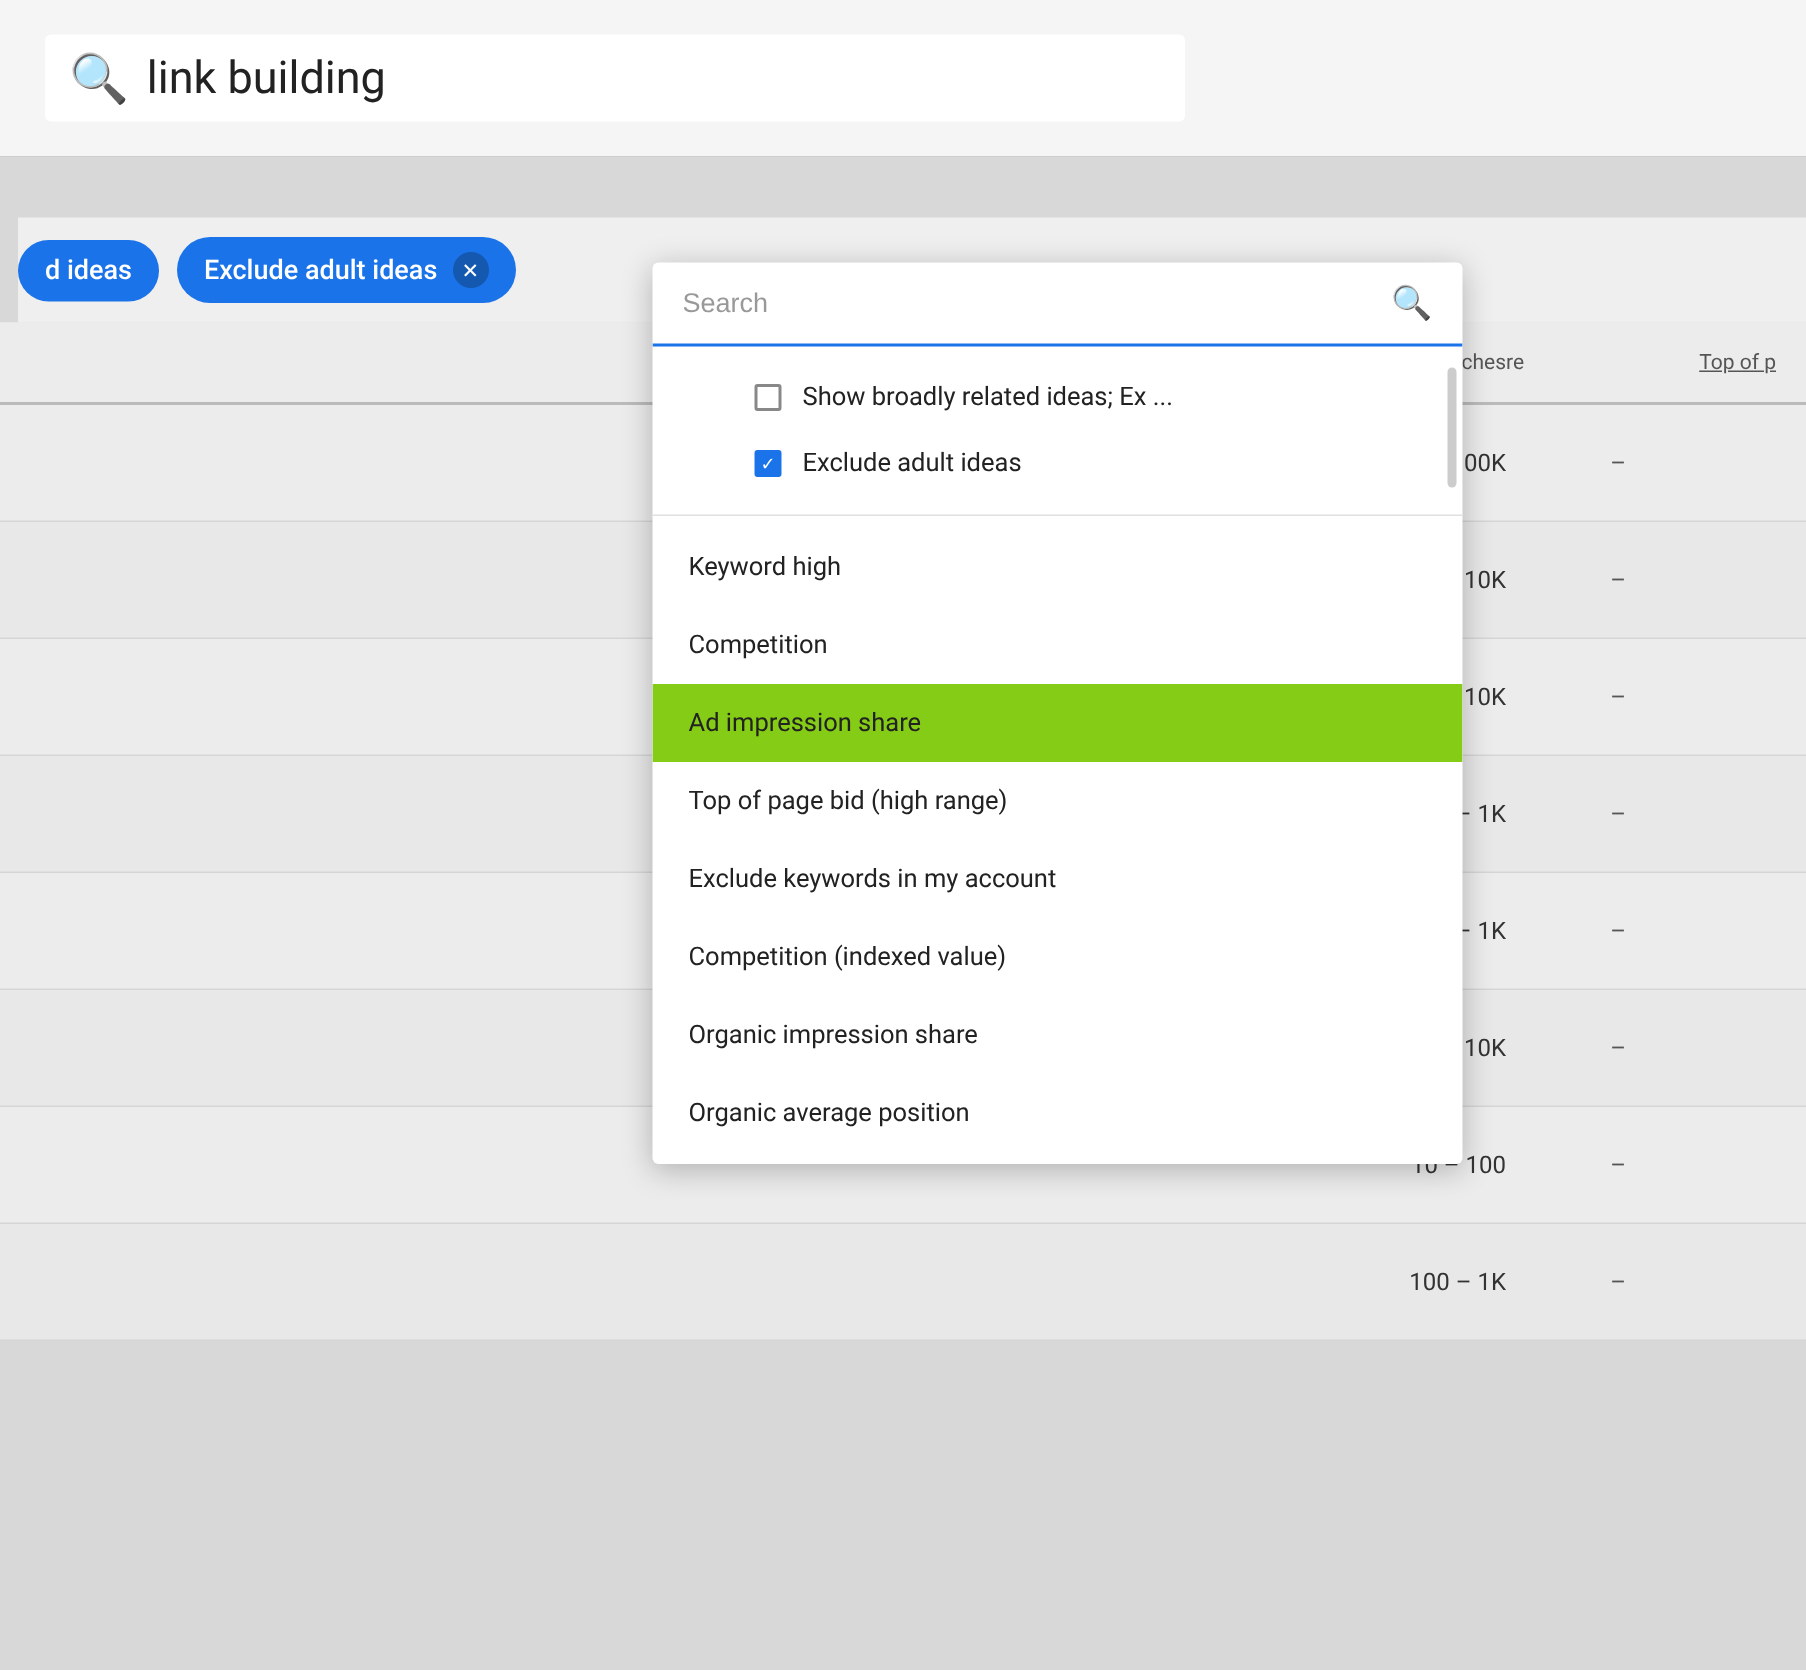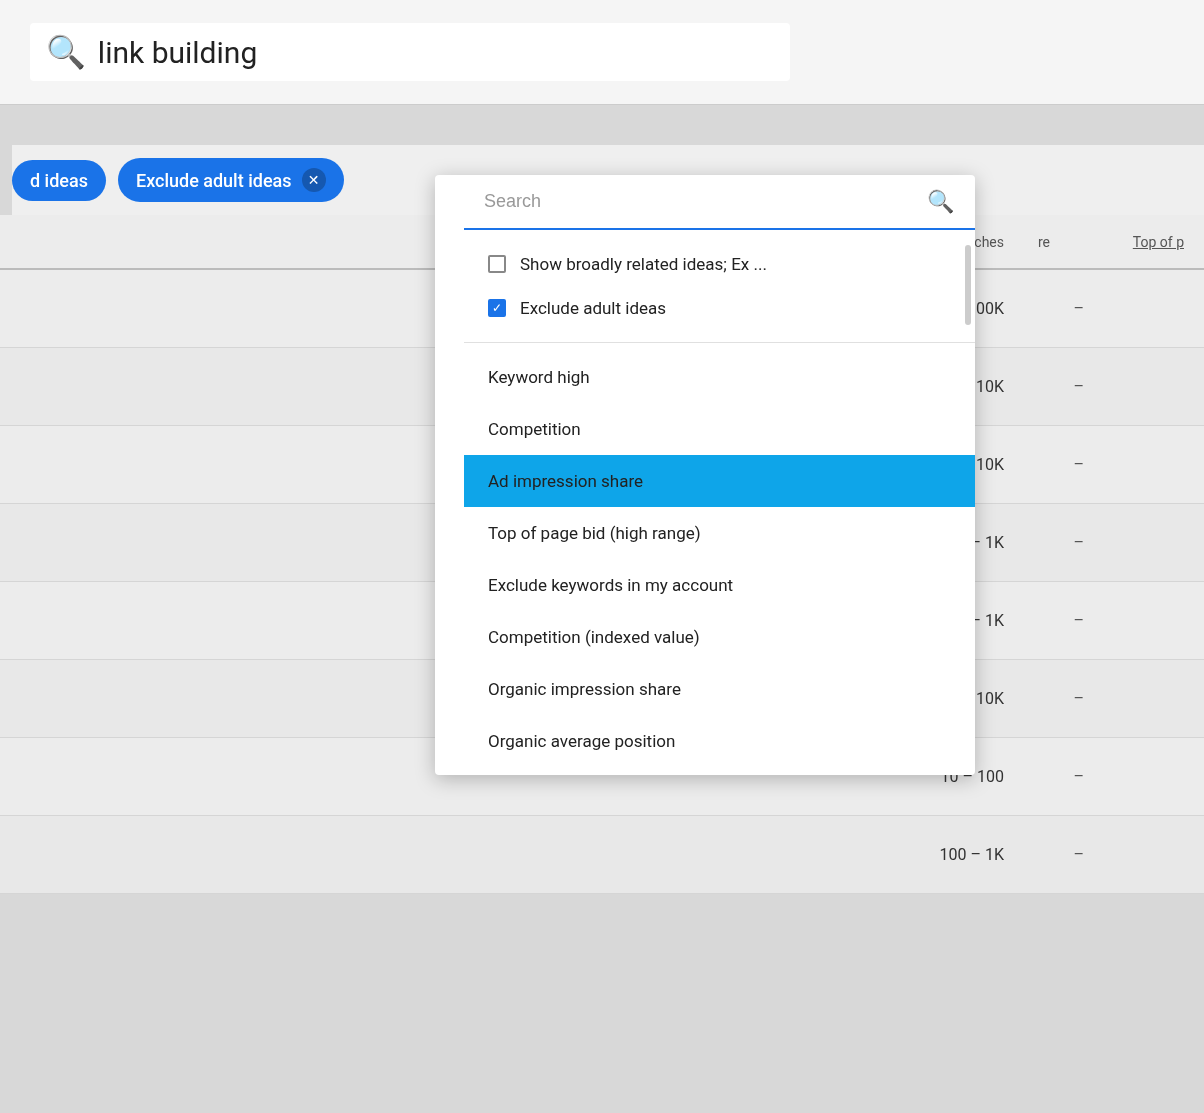--- a/index.html
+++ b/index.html
@@ -130,21 +130,21 @@
     .col-avg {
       width: 220px;
       font-size: 14px;
       color: #555;
       text-align: right;
     }
     .col-re {
       width: 80px;
       font-size: 14px;
       color: #555;
-      text-align: center;
+      text-align: left;
     }
     .col-top {
       width: 100px;
       font-size: 14px;
       color: #555;
       text-align: right;
       text-decoration: underline;
     }
 
     
@@ -168,21 +168,20 @@
     .dropdown-overlay {
       position: absolute;
       top: 175px;
       left: 435px;
       width: 540px;
       background: white;
       box-shadow: 0 4px 20px rgba(0,0,0,0.25);
       border-radius: 4px;
       z-index: 100;
       overflow: hidden;
-      padding-left: 29px;
     }
 
     .dropdown-search {
       display: flex;
       align-items: center;
       padding: 14px 20px;
       border-bottom: 2px solid #1a73e8;
     }
     .dropdown-search-input {
       flex: 1;
@@ -205,20 +204,21 @@
       border-bottom: 1px solid #e0e0e0;
     }
     .dropdown-checkbox-item {
       display: flex;
       align-items: center;
       padding: 12px 24px;
       font-size: 17px;
       color: #222;
       cursor: pointer;
       gap: 14px;
+      margin-left: 44px;
     }
     .checkbox-box {
       width: 18px; height: 18px;
       border: 2px solid #888;
       border-radius: 2px;
       background: white;
     }
     .checkbox-box.checked {
       background: #1a73e8;
       border-color: #1a73e8;
@@ -232,21 +232,21 @@
       padding: 8px 0;
     }
     .dropdown-menu-item {
       padding: 16px 24px;
       font-size: 17px;
       color: #222;
       cursor: pointer;
     }
     .dropdown-menu-item:hover,
     .dropdown-menu-item.highlighted {
-      background: #0ea5e9;
+      background: #84cc16;
     }
 
     
     .dropdown-scrollbar {
       position: absolute;
       right: 4px;
       top: 70px;
       width: 6px;
       height: 80px;
       background: #ccc;

